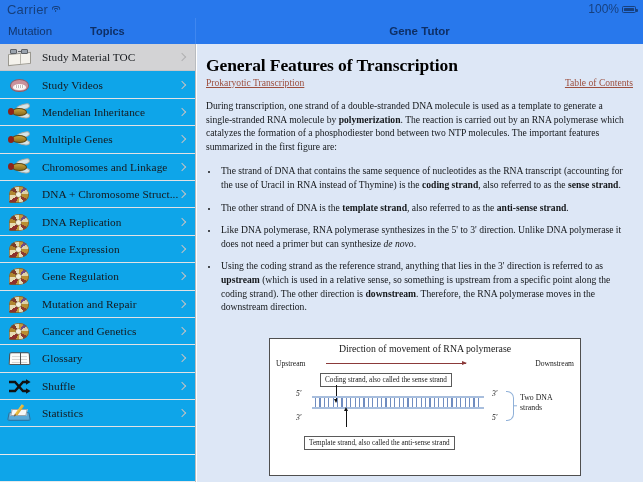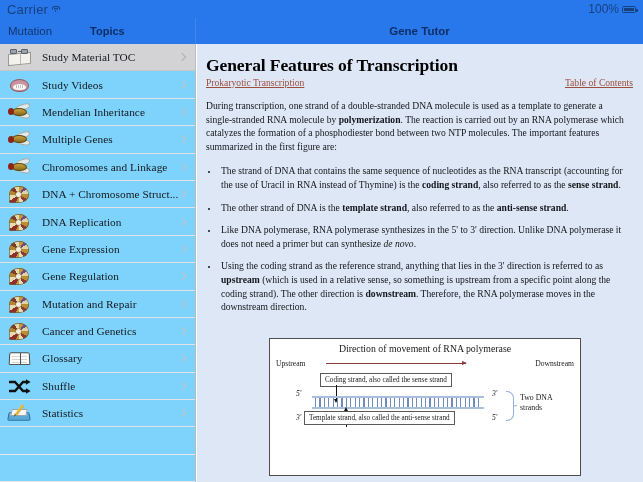--- a/index.html
+++ b/index.html
@@ -39,21 +39,21 @@
   #nav-left{ width:196px; height:26px; display:flex; align-items:center; position:relative;
              border-right:1px solid #3f87f0; }
   #options-button{ font-size:11.5px; color:#12366e; margin-left:8px; }
   #topics-title{ font-size:11px; color:#0e2f66; font-weight:bold; margin-left:38px; }
   #nav-right{ flex:1; display:flex; align-items:center; justify-content:center; }
   #app-title{ font-size:11.5px; color:#0e2f66; font-weight:bold; }
 
   
   #sidebar{
     position:absolute; left:0; top:44px; width:196px; height:438px;
-    background:#7dd3fc; border-right:1px solid #b9bcc0; overflow:hidden;
+    background:#0ea5e9; border-right:1px solid #b9bcc0; overflow:hidden;
   }
   .sb-row{
     position:relative; height:27.4px; display:flex; align-items:center;
     border-bottom:1px solid #e2e2e4; padding-left:5px;
   }
   .sb-row.selected{ background:#d3d3d5; border-bottom-color:#c6c6c8; }
   .sb-icon{ width:29px; height:22px; flex:0 0 29px; position:relative; }
   .sb-label{
     font-family:"Liberation Serif", serif; font-size:11.3px; color:#16191d;
     margin-left:8px; white-space:nowrap; letter-spacing:.05px;
@@ -166,21 +166,21 @@
   #fg-upstream{ top:20px; left:6px; font-size:7.6px; }
   #fg-downstream{ top:20px; right:6px; font-size:7.6px; }
   #fg-arrow{ position:absolute; top:24px; left:56px; width:140px; height:1px; background:#8b3a3a; }
   #fg-arrow::after{ content:""; position:absolute; right:-1px; top:-2.4px; width:0; height:0;
     border-top:2.8px solid transparent; border-bottom:2.8px solid transparent; border-left:5px solid #8b3a3a; }
   .fg-callout{
     position:absolute; border:1px solid #5a5a5a; background:#fff; padding:2px 4px;
     font-family:"Liberation Serif", serif; font-size:7.2px; color:#1a1a1a; white-space:nowrap;
   }
   #fg-coding-box{ top:34px; left:50px; }
-  #fg-template-box{ top:72px; left:34px; }
+  #fg-template-box{ top:97px; left:34px; }
   .fg-vline{ position:absolute; width:1.3px; background:#111; }
   #fg-coding-line{ top:46px; left:66px; height:14px; }
   #fg-coding-line::after{ content:""; position:absolute; left:-2.2px; bottom:-4px; width:0; height:0;
     border-left:2.8px solid transparent; border-right:2.8px solid transparent; border-top:4.5px solid #111; }
   #fg-template-line{ top:72px; left:76px; height:16px; }
   #fg-template-line::after{ content:""; position:absolute; left:-2.2px; top:-4.5px; width:0; height:0;
     border-left:2.8px solid transparent; border-right:2.8px solid transparent; border-bottom:4.5px solid #111; }
   #dna{ position:absolute; top:57px; left:42px; width:172px; height:13px; }
   #dna .rail{ position:absolute; left:0; width:100%; height:2.4px; background:#a8bedd; }
   #dna .rail.top{ top:0; }

